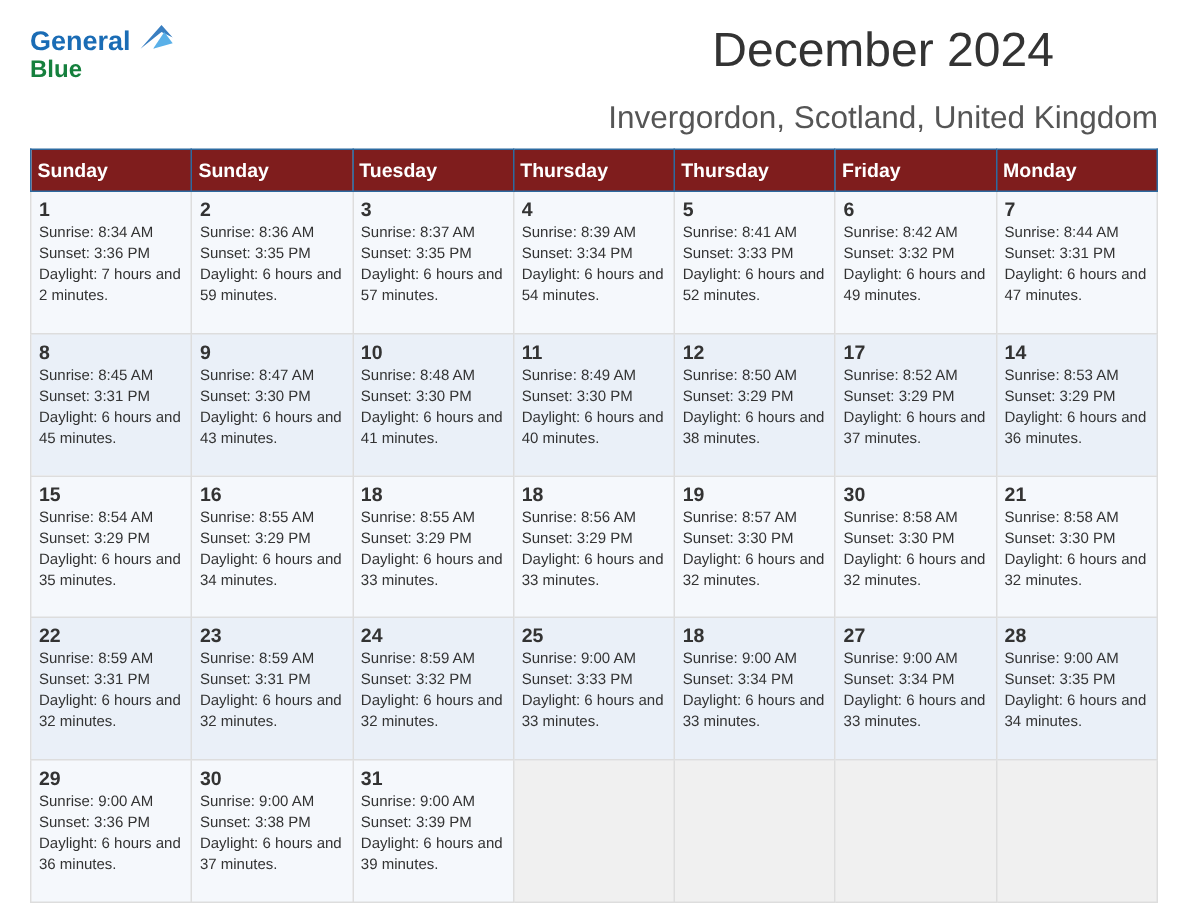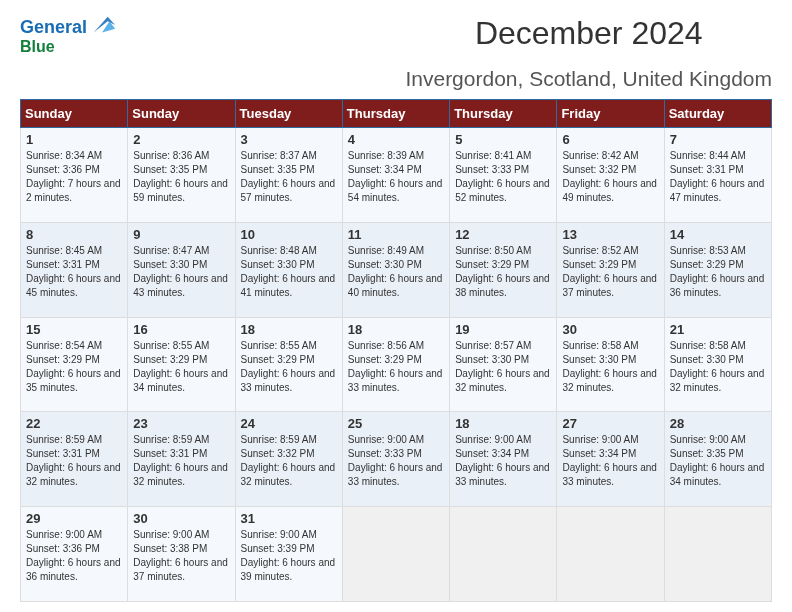--- a/index.html
+++ b/index.html
@@ -130,21 +130,21 @@
 
   <table class="calendar">
     <thead>
       <tr>
       <th>Sunday</th>
           <th>Sunday</th>
           <th>Tuesday</th>
           <th>Thursday</th>
           <th>Thursday</th>
           <th>Friday</th>
-          <th>Saturday</th>
+          <th>Monday</th>
         </tr>
     </thead>
     <tbody id="calendar-body">
     <tr>
           <td>
             <span class="day-num">1</span>
             <div class="cell-text">Sunrise: 8:34 AM<br>Sunset: 3:36 PM<br>Daylight: 7 hours and 2 minutes.</div>
           </td>
           <td>
             <span class="day-num">2</span>
@@ -186,21 +186,21 @@
           </td>
           <td>
             <span class="day-num">11</span>
             <div class="cell-text">Sunrise: 8:49 AM<br>Sunset: 3:30 PM<br>Daylight: 6 hours and 40 minutes.</div>
           </td>
           <td>
             <span class="day-num">12</span>
             <div class="cell-text">Sunrise: 8:50 AM<br>Sunset: 3:29 PM<br>Daylight: 6 hours and 38 minutes.</div>
           </td>
           <td>
-            <span class="day-num">13</span>
+            <span class="day-num">17</span>
             <div class="cell-text">Sunrise: 8:52 AM<br>Sunset: 3:29 PM<br>Daylight: 6 hours and 37 minutes.</div>
           </td>
           <td>
             <span class="day-num">14</span>
             <div class="cell-text">Sunrise: 8:53 AM<br>Sunset: 3:29 PM<br>Daylight: 6 hours and 36 minutes.</div>
           </td>
         </tr>
         <tr>
           <td>
             <span class="day-num">15</span>

